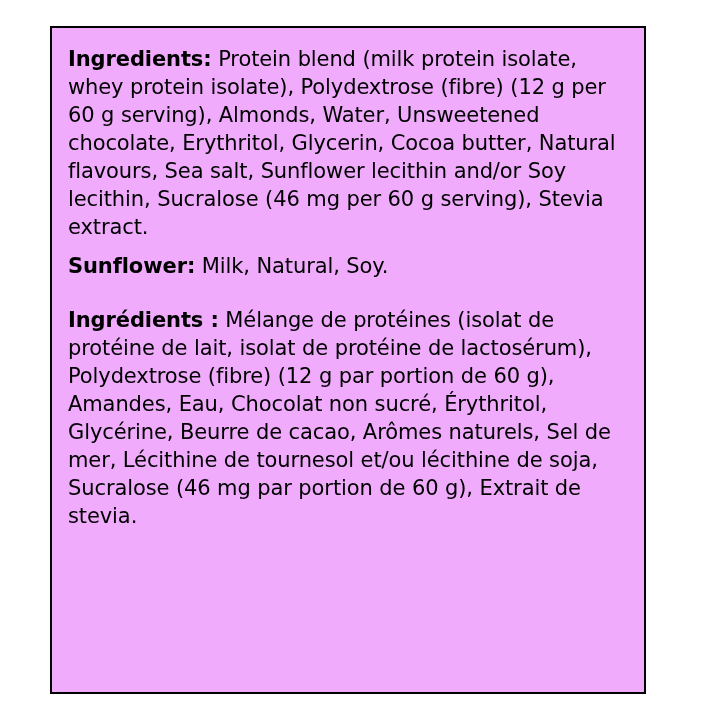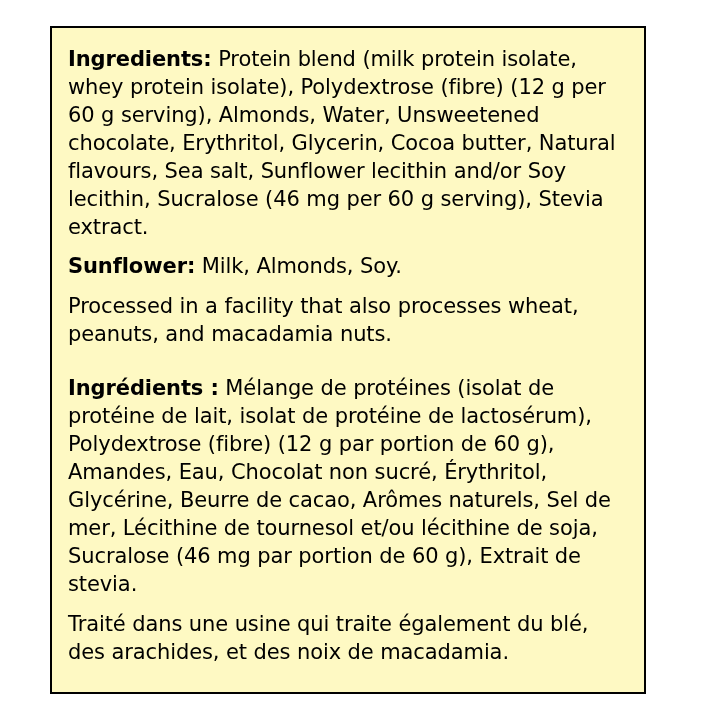--- a/index.html
+++ b/index.html
@@ -15,21 +15,21 @@
     overflow: hidden;
   }
   .label-panel {
     position: absolute;
     left: 50px;
     top: 26px;
     width: 596px;
     height: 668px;
     box-sizing: border-box;
     border: 2px solid #000000;
-    background: #fef9c3;
+    background: #f0abfc;
     padding: 18px 16px 10px 16px;
   }
   .block {
     margin: 0 0 12px 0;
     font-size: 21px;
     line-height: 1.33;
     letter-spacing: -0.1px;
     text-align: left;
   }
   .block:last-child {
@@ -45,22 +45,20 @@
     font-weight: normal;
   }
 </style>
 </head>
 <body>
 
 <div class="label-panel">
 
   <p class="block"><span class="lead">Ingredients:</span><span class="inline-text"> Protein blend (milk protein isolate, whey protein isolate), Polydextrose (fibre) (12 g per 60 g serving), Almonds, Water, Unsweetened chocolate, Erythritol, Glycerin, Cocoa butter, Natural flavours, Sea salt, Sunflower lecithin and/or Soy lecithin, Sucralose (46 mg per 60 g serving), Stevia extract.</span></p>
 
-  <p class="block"><span class="lead">Sunflower:</span><span class="inline-text"> Milk, Almonds, Soy.</span></p>
+  <p class="block"><span class="lead">Sunflower:</span><span class="inline-text"> Milk, Natural, Soy.</span></p>
 
-  <p class="block">Processed in a facility that also processes wheat, peanuts, and macadamia nuts.</p>
 
   <p class="block gap-before"><span class="lead">Ingrédients :</span><span class="inline-text"> Mélange de protéines (isolat de protéine de lait, isolat de protéine de lactosérum), Polydextrose (fibre) (12 g par portion de 60 g), Amandes, Eau, Chocolat non sucré, Érythritol, Glycérine, Beurre de cacao, Arômes naturels, Sel de mer, Lécithine de tournesol et/ou lécithine de soja, Sucralose (46 mg par portion de 60 g), Extrait de stevia.</span></p>
 
 
-  <p class="block">Traité dans une usine qui traite également du blé, des arachides, et des noix de macadamia.</p>
 
 </div>
 
 </body></html>

